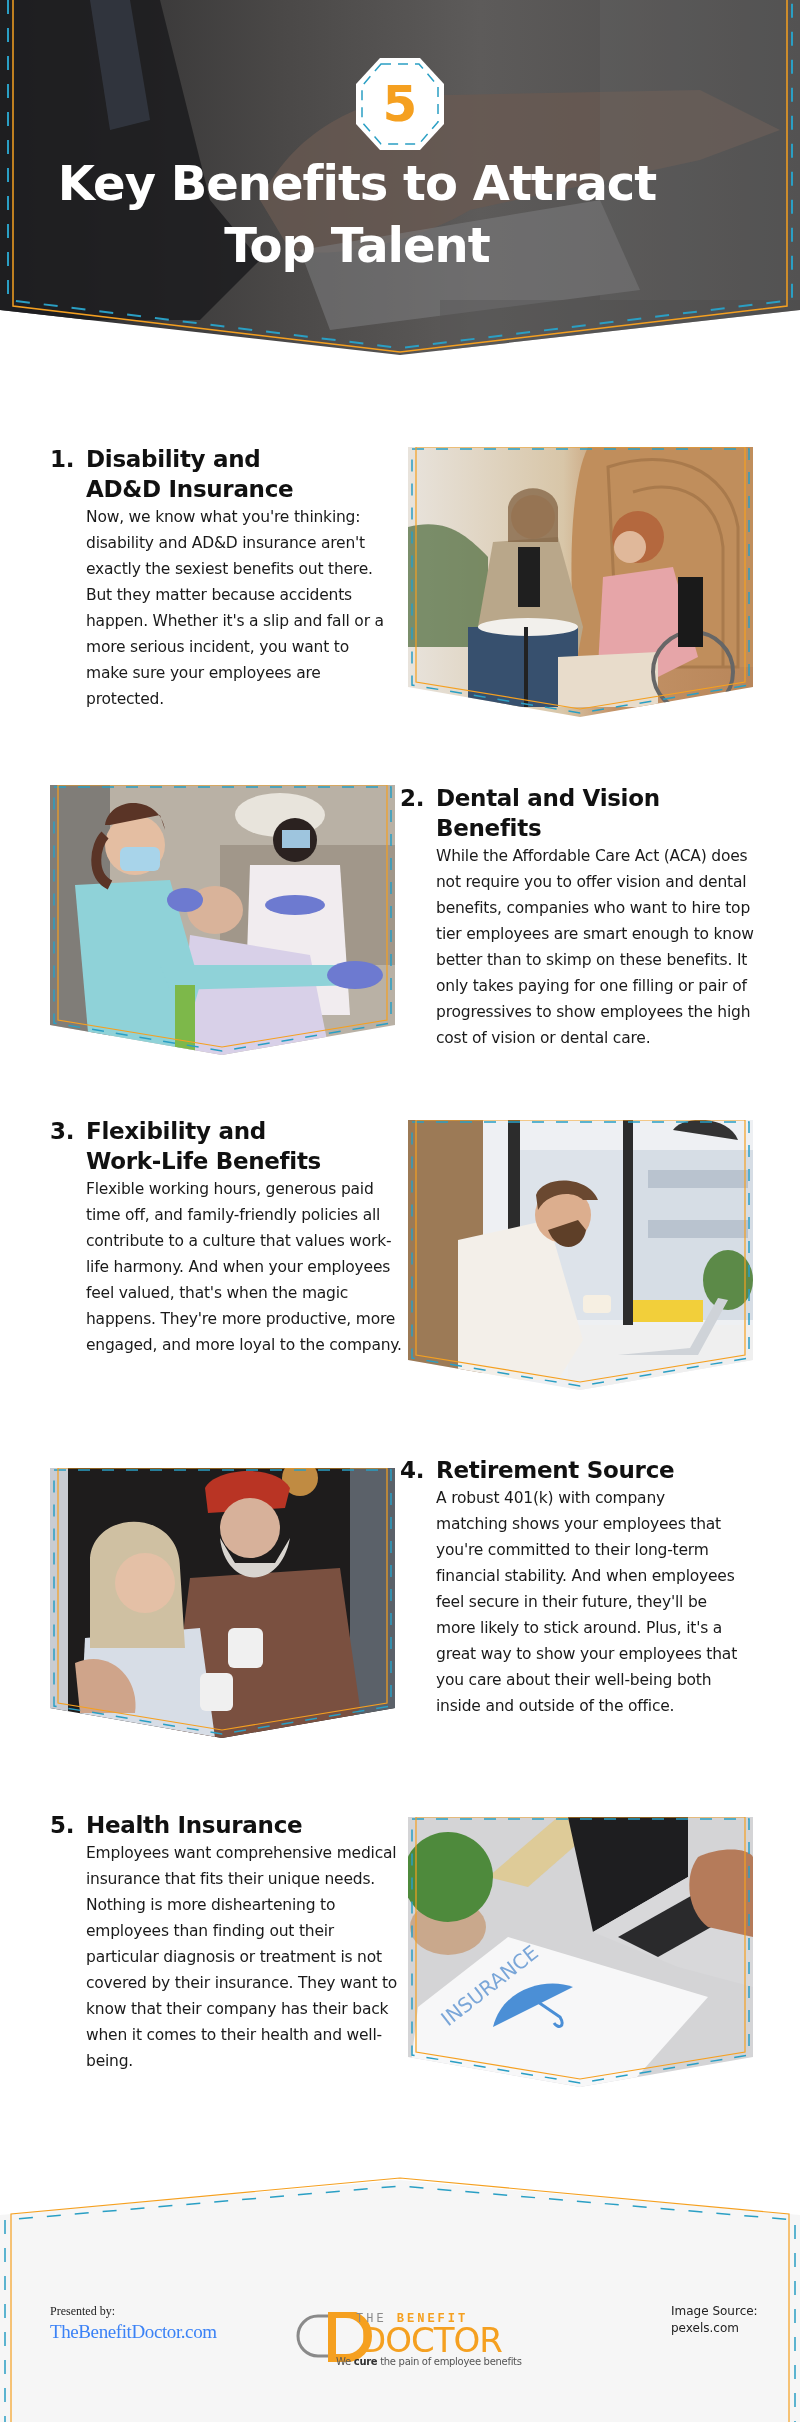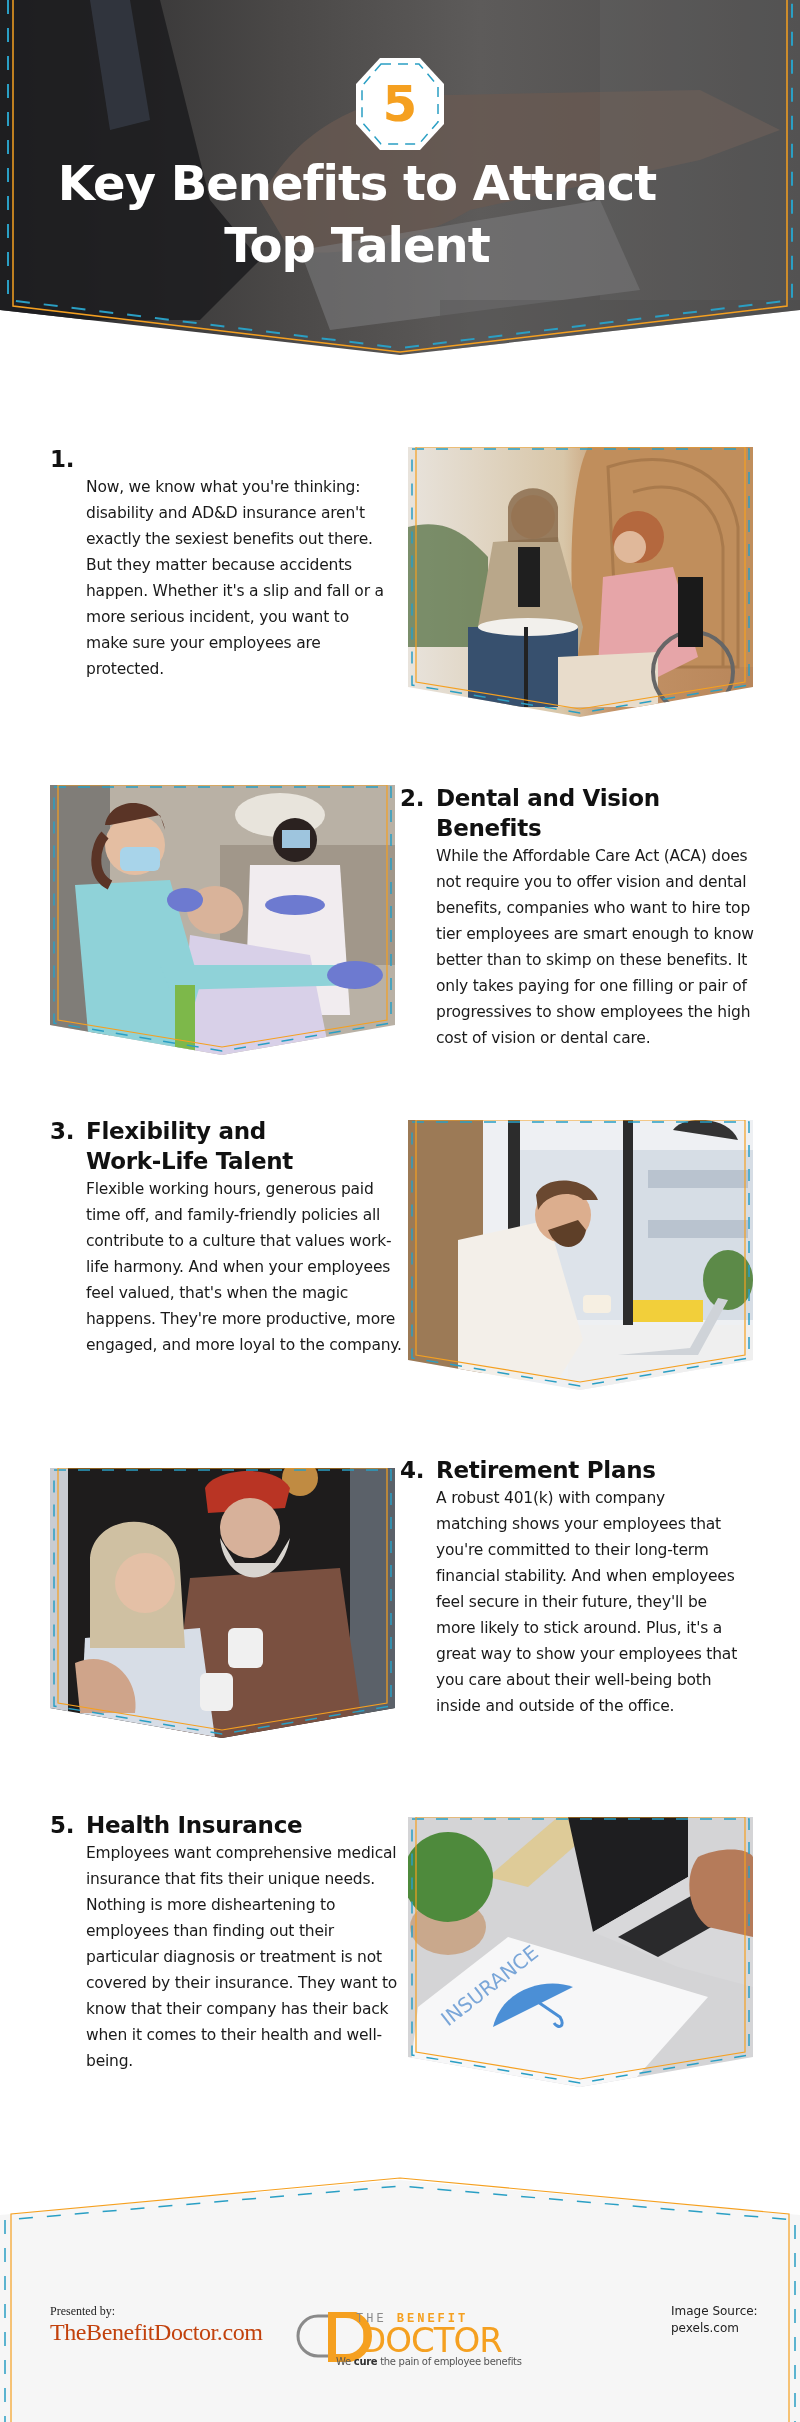--- a/index.html
+++ b/index.html
@@ -20,21 +20,21 @@
   .sec-num { width: 36px; flex: none; }
   .sec-title { flex: 1; }
   .sec-body { margin-left: 36px; font-family: "DejaVu Sans", sans-serif; font-size: 15.5px; line-height: 26px; color: #1a1a1a; letter-spacing: -0.2px; }
   .photo { position: absolute; width: 345px; height: 270px; }
 
   
   .footer { position: absolute; left: 0; top: 2170px; width: 800px; height: 252px; }
   .footer svg.bg { position: absolute; left: 0; top: 0; }
   .presented { position: absolute; left: 50px; top: 133px; font-family: Liberation Serif, serif; }
   .presented-label { font-size: 12px; color: #222; line-height: 16px; }
-  .presented-site { font-size: 24px; color: #c2410c; line-height: 26px; letter-spacing: -0.4px; }
+  .presented-site { font-size: 19px; color: #3b82f6; line-height: 26px; letter-spacing: -0.4px; }
   .logo { position: absolute; left: 296px; top: 138px; width: 214px; height: 64px; }
   .logo-the { position: absolute; left: 60px; top: 4px; font-size: 12px; letter-spacing: 3px; color: #8a8a8a; font-family: Liberation Mono, monospace; }
   .logo-the b { color: #f5a020; font-weight: bold; }
   .logo-doctor { position: absolute; left: 64px; top: 15px; font-size: 34px; line-height: 34px; color: #f5a020; font-family: "DejaVu Sans", sans-serif; letter-spacing: -1px; }
   .logo-tag { position: absolute; left: 40px; top: 48px; font-size: 10px; color: #555; white-space: nowrap; font-family: "DejaVu Sans", sans-serif; letter-spacing: -0.3px; }
   .logo-tag b { color: #333; }
   .source { position: absolute; left: 671px; top: 133px; font-family: "DejaVu Sans", sans-serif; font-size: 12px; line-height: 17px; color: #222; }
 </style>
 </head>
 <body>
@@ -81,20 +81,24 @@
   <div class="title">
     <div>Key Benefits to Attract</div>
     <div>Top Talent</div>
   </div>
 </div>
 
 <div class="section" style="top:440px;height:300px;">
   <div class="sec-text" style="left:50px;top:4px;width:360px;">
     <div class="sec-heading">
       <span class="sec-num">1.</span>
+      <span class="sec-title">
+        <span style="display:block">Disability and</span>
+        <span style="display:block">AD&amp;D Insurance</span>
+      </span>
     </div>
     <div class="sec-body" style="width:300px;">Now, we know what you're thinking: disability and AD&amp;D insurance aren't exactly the sexiest benefits out there. But they matter because accidents happen. Whether it's a slip and fall or a more serious incident, you want to make sure your employees are protected.</div>
   </div>
   <svg class="photo" style="left:408px;top:7px;" viewBox="0 0 345 270">
     <defs>
       <clipPath id="p1">
           <polygon points="0,0 345,0 345,240 172,270 0,240"></polygon>
         </clipPath>
       <linearGradient id="g1" x1="0" y1="0" x2="1" y2="0">
           <stop offset="0" stop-color="#e8e3dc"></stop>
@@ -173,21 +177,21 @@
     <div class="sec-body" style="width:320px;">While the Affordable Care Act (ACA) does not require you to offer vision and dental benefits, companies who want to hire top tier employees are smart enough to know better than to skimp on these benefits. It only takes paying for one filling or pair of progressives to show employees the high cost of vision or dental care.</div>
   </div>
 </div>
 
 <div class="section" style="top:1110px;height:300px;">
   <div class="sec-text" style="left:50px;top:6px;width:360px;">
     <div class="sec-heading">
       <span class="sec-num">3.</span>
       <span class="sec-title">
         <span style="display:block">Flexibility and</span>
-        <span style="display:block">Work-Life Talent</span>
+        <span style="display:block">Work-Life Benefits</span>
       </span>
     </div>
     <div class="sec-body" style="width:320px;">Flexible working hours, generous paid time off, and family-friendly policies all contribute to a culture that values work-life harmony. And when your employees feel valued, that's when the magic happens. They're more productive, more engaged, and more loyal to the company.</div>
   </div>
   <svg class="photo" style="left:408px;top:10px;" viewBox="0 0 345 270">
     <defs>
       <clipPath id="p3">
           <polygon points="0,0 345,0 345,240 172,270 0,240"></polygon>
         </clipPath>
     </defs>
@@ -242,21 +246,21 @@
       <rect x="178" y="160" width="35" height="40" rx="6" fill="#f0f0f0"></rect>
       <rect x="150" y="205" width="33" height="38" rx="6" fill="#f0f0f0"></rect>
       <path d="M25,195 C60,180 90,210 85,245 L30,245 Z" fill="#cfa48a"></path>
     </g>
     <path d="M4,2 L341,2 L341,238 L172,266 L4,238 Z" fill="none" stroke="#2a9fc4" stroke-width="1.5" stroke-dasharray="12,12"></path>
     <path d="M8,0 L337,0 L337,235 L172,262 L8,235 Z" fill="none" stroke="#f5a020" stroke-width="1.2"></path>
   </svg>
   <div class="sec-text" style="left:400px;top:0px;width:370px;">
     <div class="sec-heading">
       <span class="sec-num">4.</span>
-      <span class="sec-title">Retirement Plans</span>
+      <span class="sec-title">Retirement Source</span>
     </div>
     <div class="sec-body" style="width:305px;">A robust 401(k) with company matching shows your employees that you're committed to their long-term financial stability. And when employees feel secure in their future, they'll be more likely to stick around. Plus, it's a great way to show your employees that you care about their well-being both inside and outside of the office.</div>
   </div>
 </div>
 
 <div class="section" style="top:1810px;height:300px;">
   <div class="sec-text" style="left:50px;top:0px;width:360px;">
     <div class="sec-heading">
       <span class="sec-num">5.</span>
       <span class="sec-title">Health Insurance</span>

